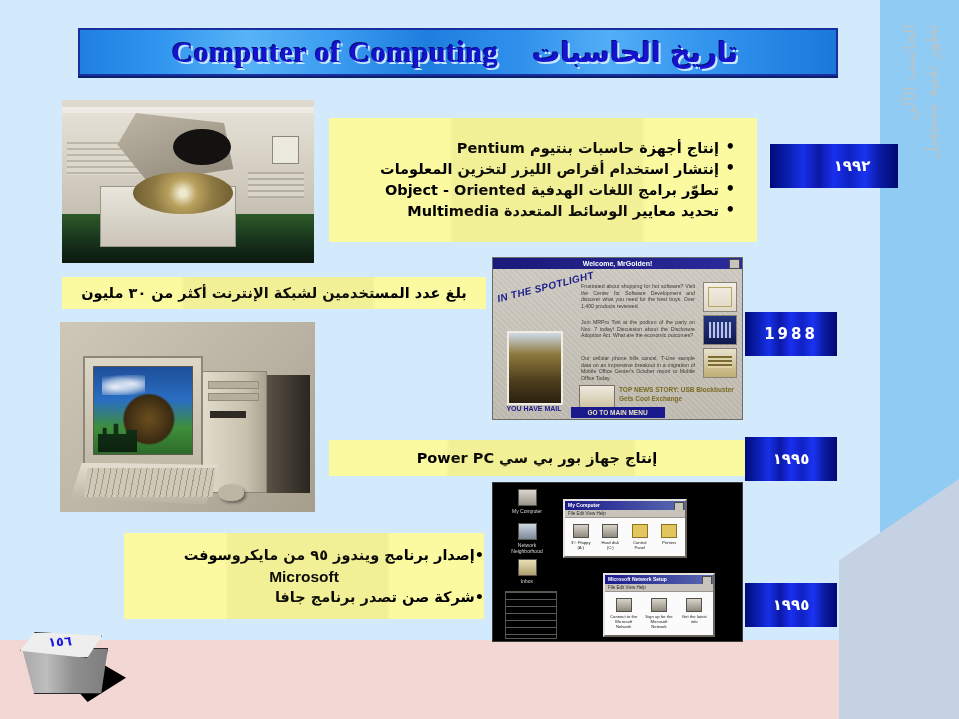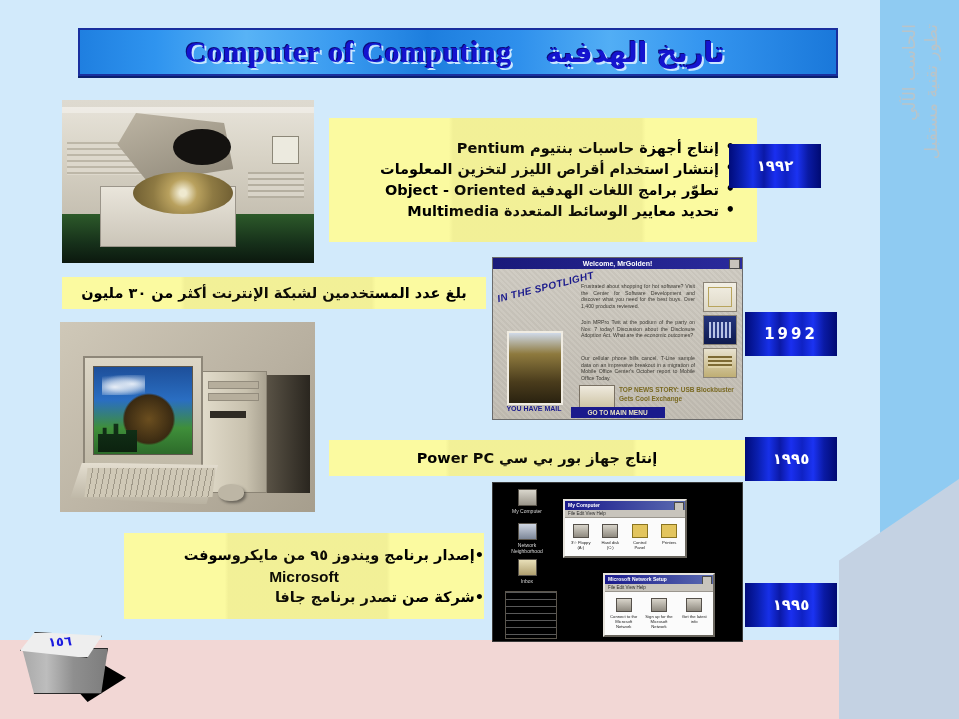--- a/index.html
+++ b/index.html
@@ -121,21 +121,21 @@
   .year{
     position:absolute;width:92px;height:44px;
     background:linear-gradient(90deg,#000b7a 0%,#0a1fb0 14%,#1730e8 26%,
       #0b19a6 38%,#1a2ff0 50%,#0f22c4 62%,#1b33f2 74%,#0a1aa4 86%,#000a72 100%);
     color:#fff;
     font-family:"DejaVu Sans",sans-serif;
     font-size:15px;font-weight:bold;letter-spacing:3px;
     display:flex;align-items:center;justify-content:center;
     direction:rtl;
   }
-  #year-1992{left:729px;top:144px;}
+  #year-1992{left:770px;top:144px;padding-left:36px;}
   #year-1994{left:745px;top:312px;}
   #year-1995a{left:745px;top:437px;}
   #year-1995b{left:745px;top:583px;}
 
   
   .photo{position:absolute;overflow:hidden;}
 
   
   #photo-cdrom{
     left:62px;top:100px;width:252px;height:163px;
@@ -402,21 +402,21 @@
 
   <div class="bg-light"></div>
   <div class="bg-sidebar"></div>
   <div class="bg-bottomstrip"></div>
   <div class="bg-wedge2"></div>
   <div class="bg-wedge"></div>
 
   <div id="title-banner">
     <span class="ttl">Computer of Computing</span>
     <span class="gap"></span>
-    <span class="ttl-ar">تاريخ الهدفية</span>
+    <span class="ttl-ar">تاريخ الحاسبات</span>
   </div>
 
   <div id="side-text">
     <span>تطور تقنية مستقبل</span>
     <span>الحاسب الآلي</span>
   </div>
 
   <div class="photo" id="photo-cdrom">
     <div class="grass"></div>
     <div class="body"></div>
@@ -435,21 +435,21 @@
       <li>إنتشار استخدام أقراص الليزر لتخزين المعلومات</li>
       <li>تطوّر برامج اللغات الهدفية Object - Oriented</li>
       <li>تحديد معايير الوسائط المتعددة Multimedia</li>
     </ul>
   </div>
   <div class="year" id="year-1992">١٩٩٢</div>
 
   <div class="ybox" id="box-1994">
     <p>بلغ عدد المستخدمين لشبكة الإنترنت أكثر من ٣٠ مليون</p>
   </div>
-  <div class="year" id="year-1994">1992</div>
+  <div class="year" id="year-1994">1988</div>
 
   <div class="photo" id="photo-web">
     <div class="wtitle">
       <span>Welcome, MrGolden!</span>
       <span class="wbtn"></span>
     </div>
     <div class="wbody">
       <div class="spot">IN THE SPOTLIGHT</div>
       <div class="pict"></div>
       <div class="mail">YOU HAVE MAIL</div>

